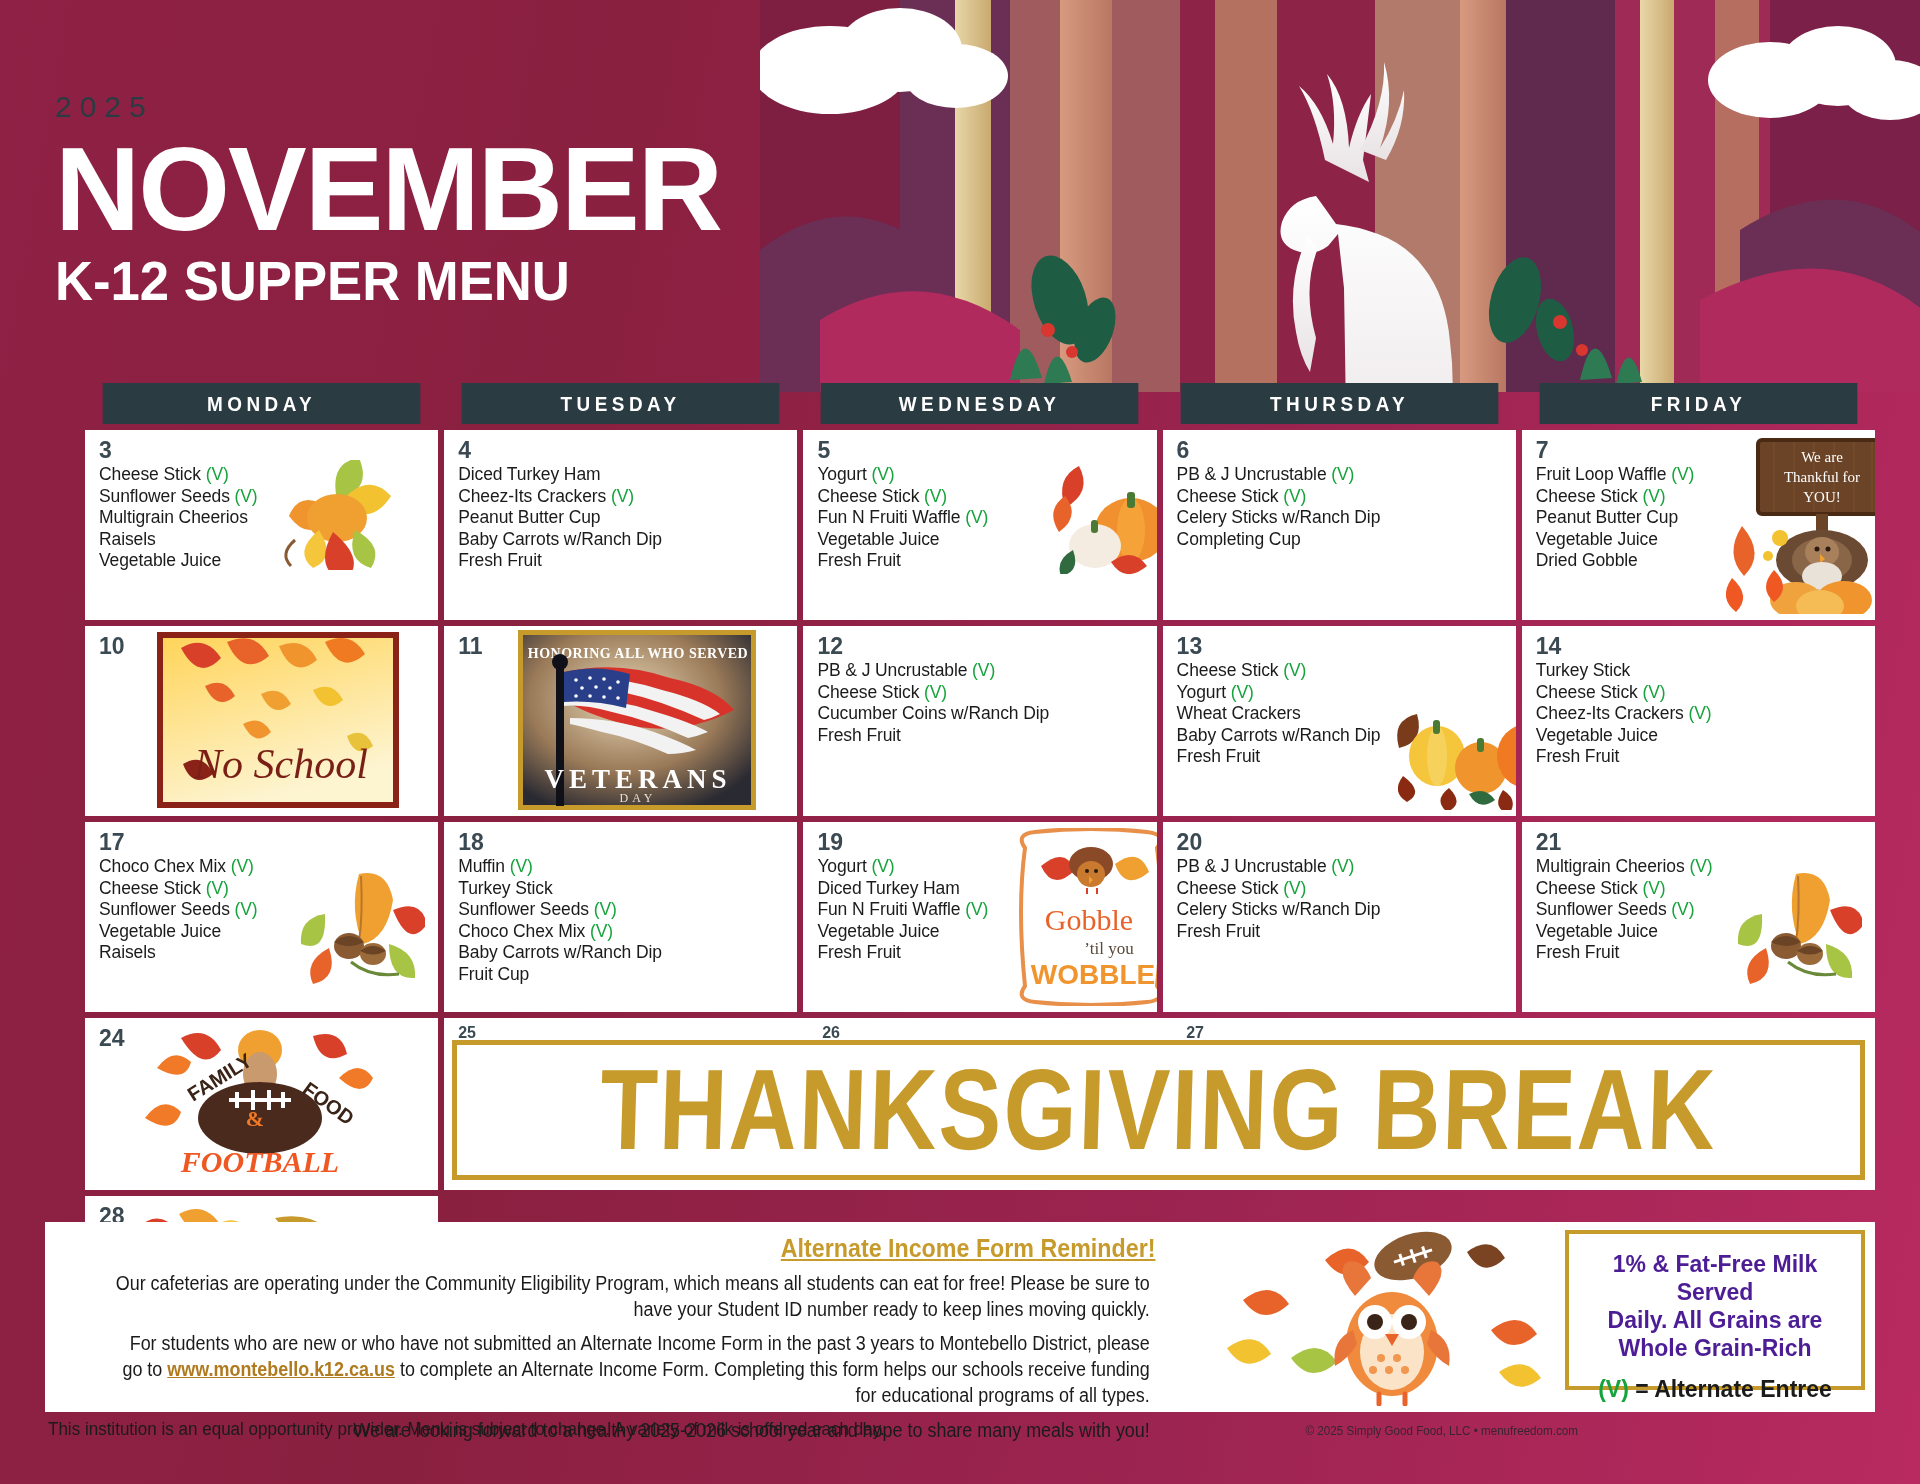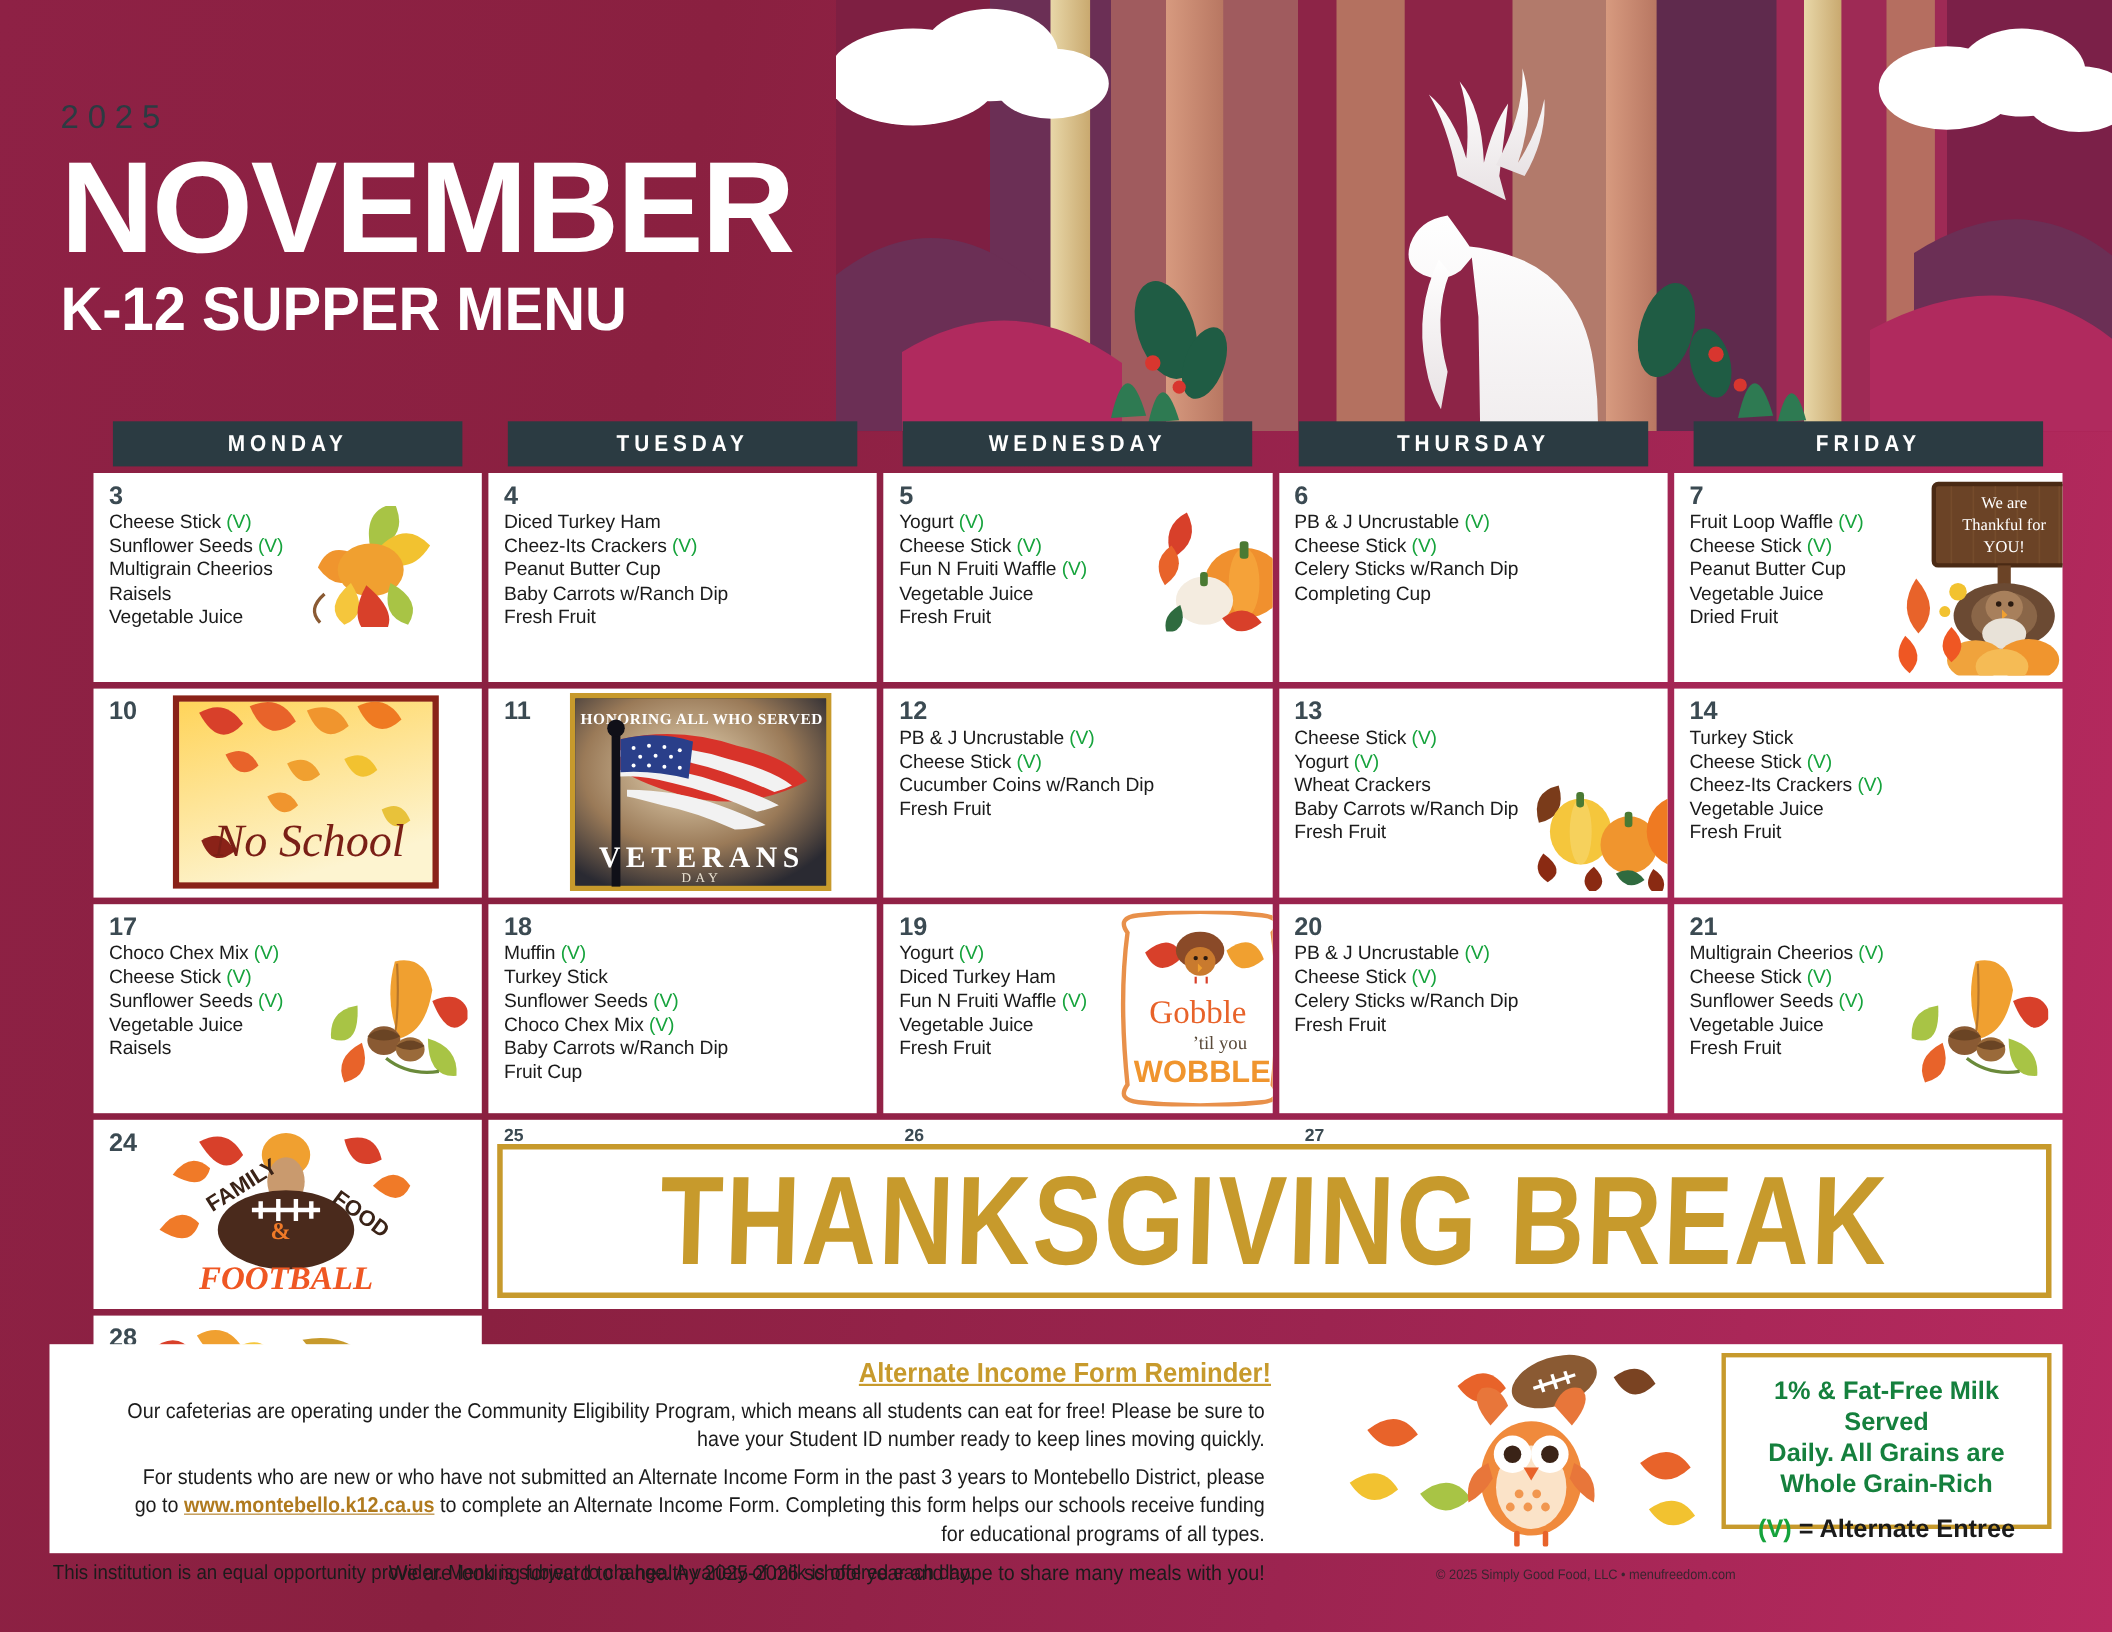--- a/index.html
+++ b/index.html
@@ -104,21 +104,21 @@
     transform: scaleX(0.92); transform-origin: center;
   }
   .flink { color: #b07a1e; text-decoration: underline; font-weight: bold; }
 
   .footer-mid { position: relative; width: 360px; }
   .footer-right { width: 310px; padding: 8px 10px 8px 0; display: flex; align-items: flex-start; }
   .milk-box {
     border: 4px solid #c79a2c; background: #fff; width: 100%; height: 160px;
     padding: 16px 10px 10px; text-align: center;
   }
-  .milk-line { font-size: 23px; font-weight: bold; color: #15803d; line-height: 1.22; }
+  .milk-line { font-size: 23px; font-weight: bold; color: #4c1d95; line-height: 1.22; }
   .veg-line { font-size: 23px; font-weight: bold; color: #1b1b1b; margin-top: 14px; }
 
   
   .bottom-strip {
     position: absolute; left: 0; top: 1412px; width: 1628px; height: 72px;
   }
   .bs-left {
     position: absolute; left: 48px; top: 6px; color: #1b1b1b;
     font-size: 18.5px; transform: scaleX(0.92); transform-origin: left;
   }
@@ -302,21 +302,21 @@
             <div class="item">Completing Cup</div>
           </div>
         </div>
         <div class="cell">
           <div class="daynum">7</div>
           <div class="items">
             <div class="item">Fruit Loop Waffle<span class="v"> (V)</span></div>
             <div class="item">Cheese Stick<span class="v"> (V)</span></div>
             <div class="item">Peanut Butter Cup</div>
             <div class="item">Vegetable Juice</div>
-            <div class="item">Dried Fruit</div>
+            <div class="item">Dried Gobble</div>
           </div>
           <svg class="art" viewBox="0 0 176 180" style="left: 196px; top: 4px; width: 176px; height: 180px;">
     <rect x="40" y="6" width="128" height="74" rx="4" fill="#6b4326" stroke="#4a2a14" stroke-width="4"></rect>
     <g stroke="#7d5330" stroke-width="1.5" opacity=".6">
       <line x1="56" y1="8" x2="56" y2="78"></line>
               <line x1="76" y1="8" x2="76" y2="78"></line>
       <line x1="96" y1="8" x2="96" y2="78"></line>
               <line x1="116" y1="8" x2="116" y2="78"></line>
       <line x1="136" y1="8" x2="136" y2="78"></line>
               <line x1="154" y1="8" x2="154" y2="78"></line>

